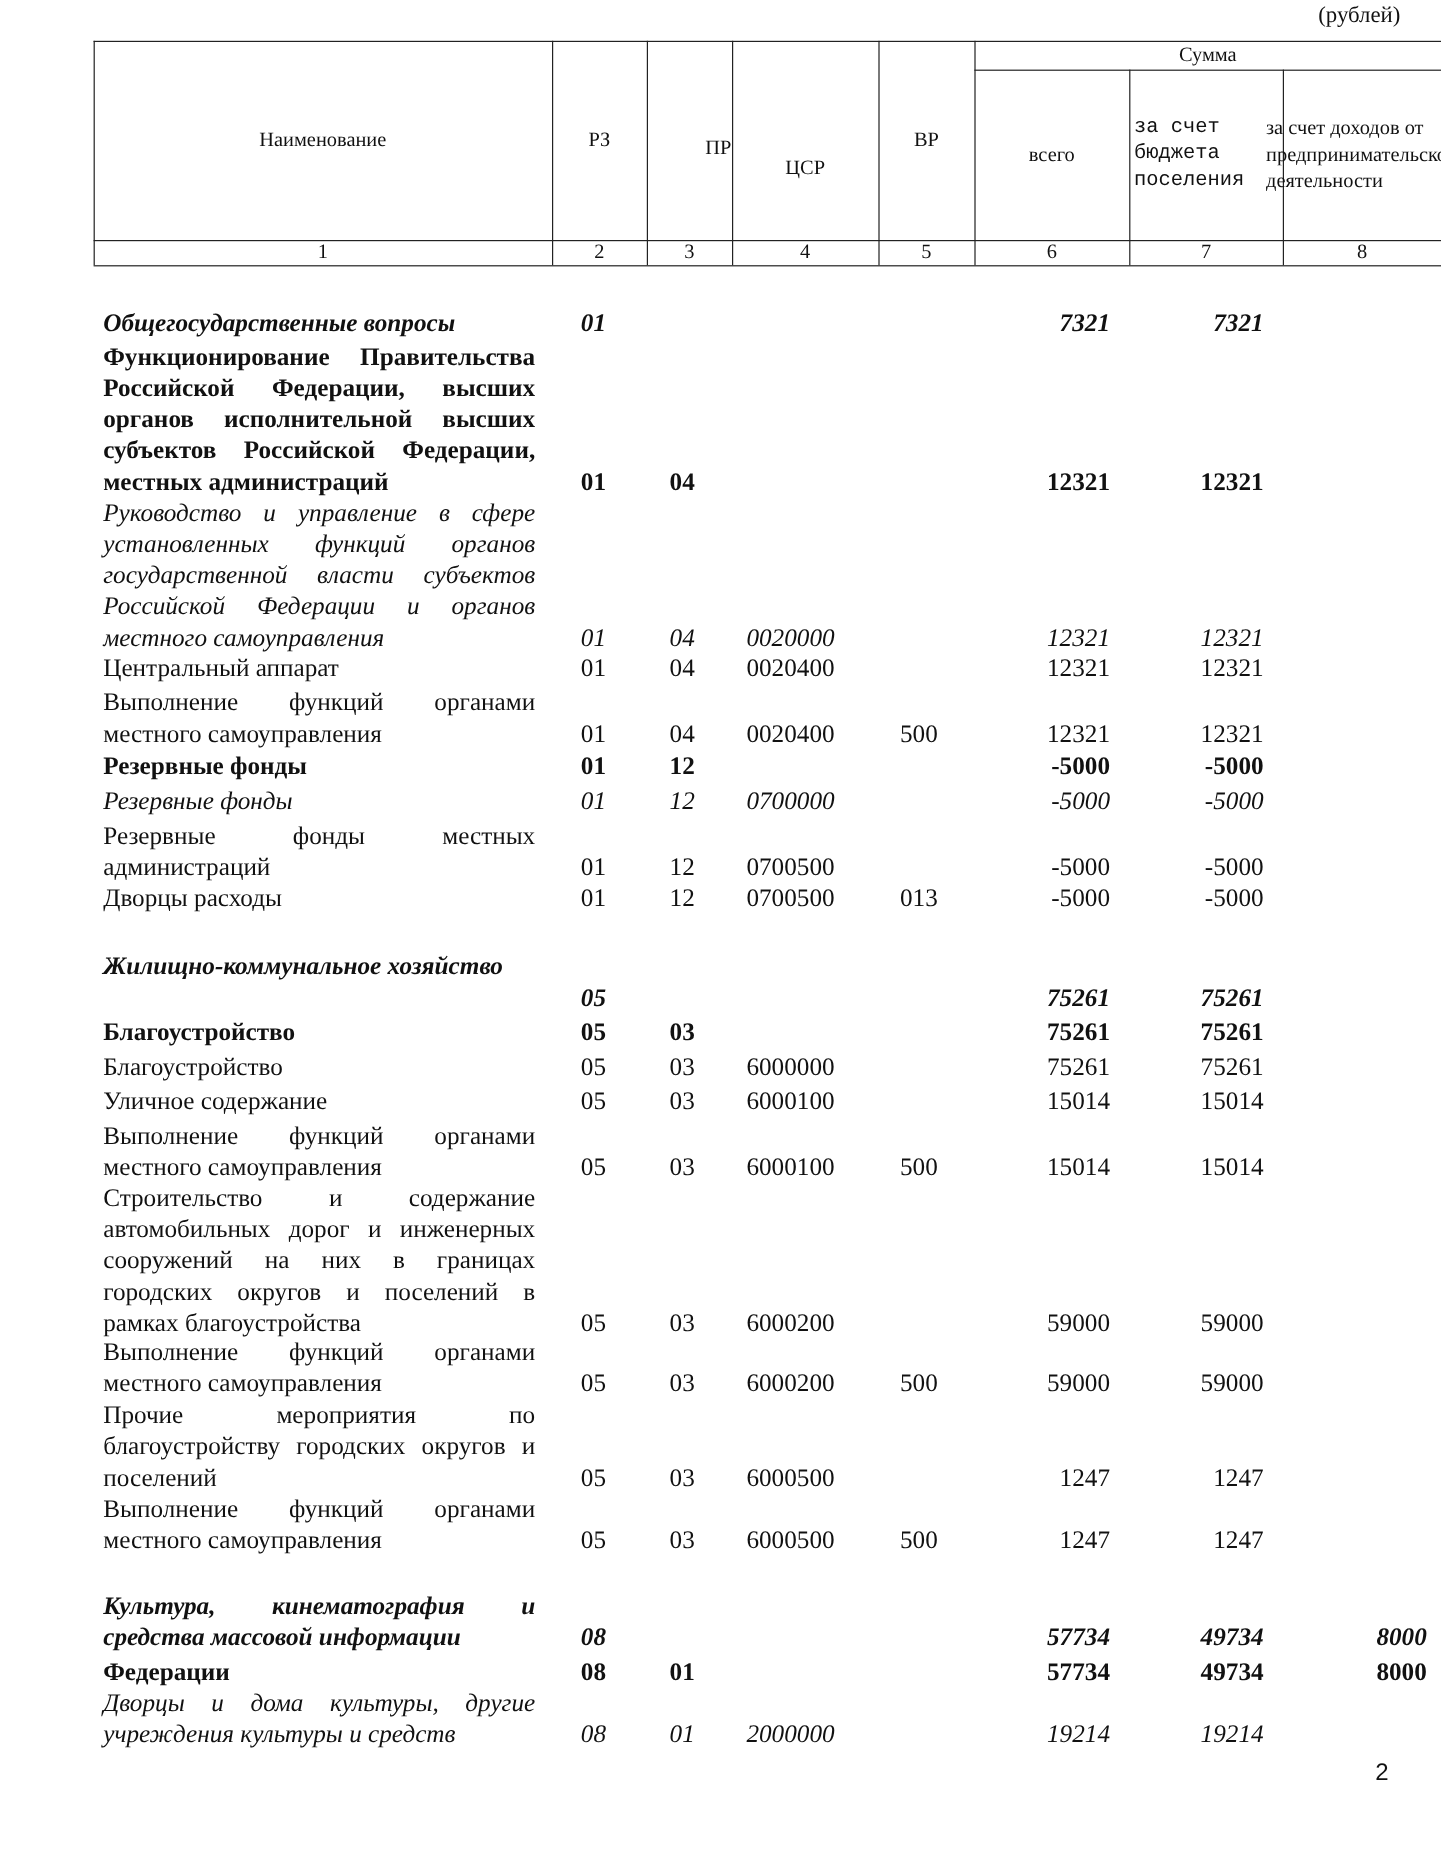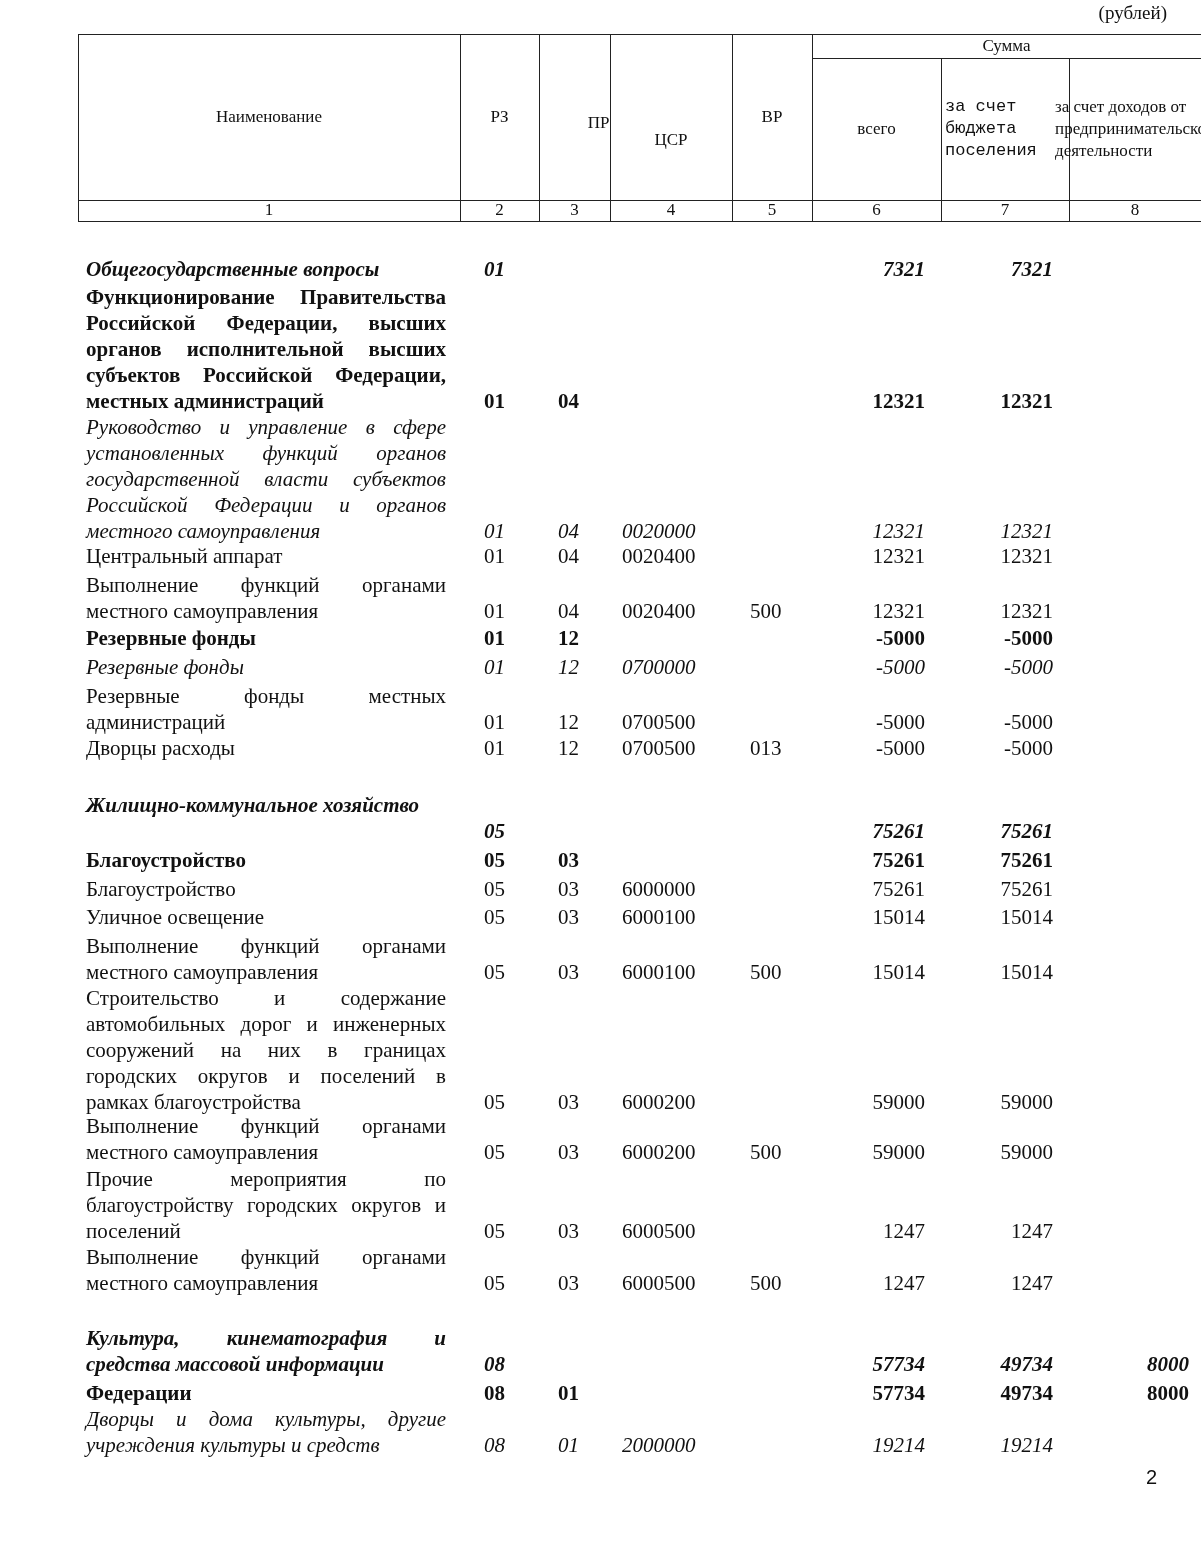--- a/index.html
+++ b/index.html
@@ -184,21 +184,21 @@
       <div class="name">Благоустройство</div>
       <div class="c rz" style="top: 0px;">05</div>
       <div class="c pr" style="top: 0px;">03</div>
       <div class="c csr" style="top: 0px;">6000000</div>
       <div class="c vr" style="top: 0px;"></div>
       <div class="c v6" style="top: 0px;">75261</div>
       <div class="c v7" style="top: 0px;">75261</div>
       <div class="c v8" style="top: 0px;"></div>
     </div>
     <div class="row" style="top: 904px;">
-      <div class="name">Уличное освещение</div>
+      <div class="name">Уличное содержание</div>
       <div class="c rz" style="top: 0px;">05</div>
       <div class="c pr" style="top: 0px;">03</div>
       <div class="c csr" style="top: 0px;">6000100</div>
       <div class="c vr" style="top: 0px;"></div>
       <div class="c v6" style="top: 0px;">15014</div>
       <div class="c v7" style="top: 0px;">15014</div>
       <div class="c v8" style="top: 0px;"></div>
     </div>
     <div class="row" style="top: 933px;">
       <div class="name">Выполнение функций органами местного самоуправления</div>

